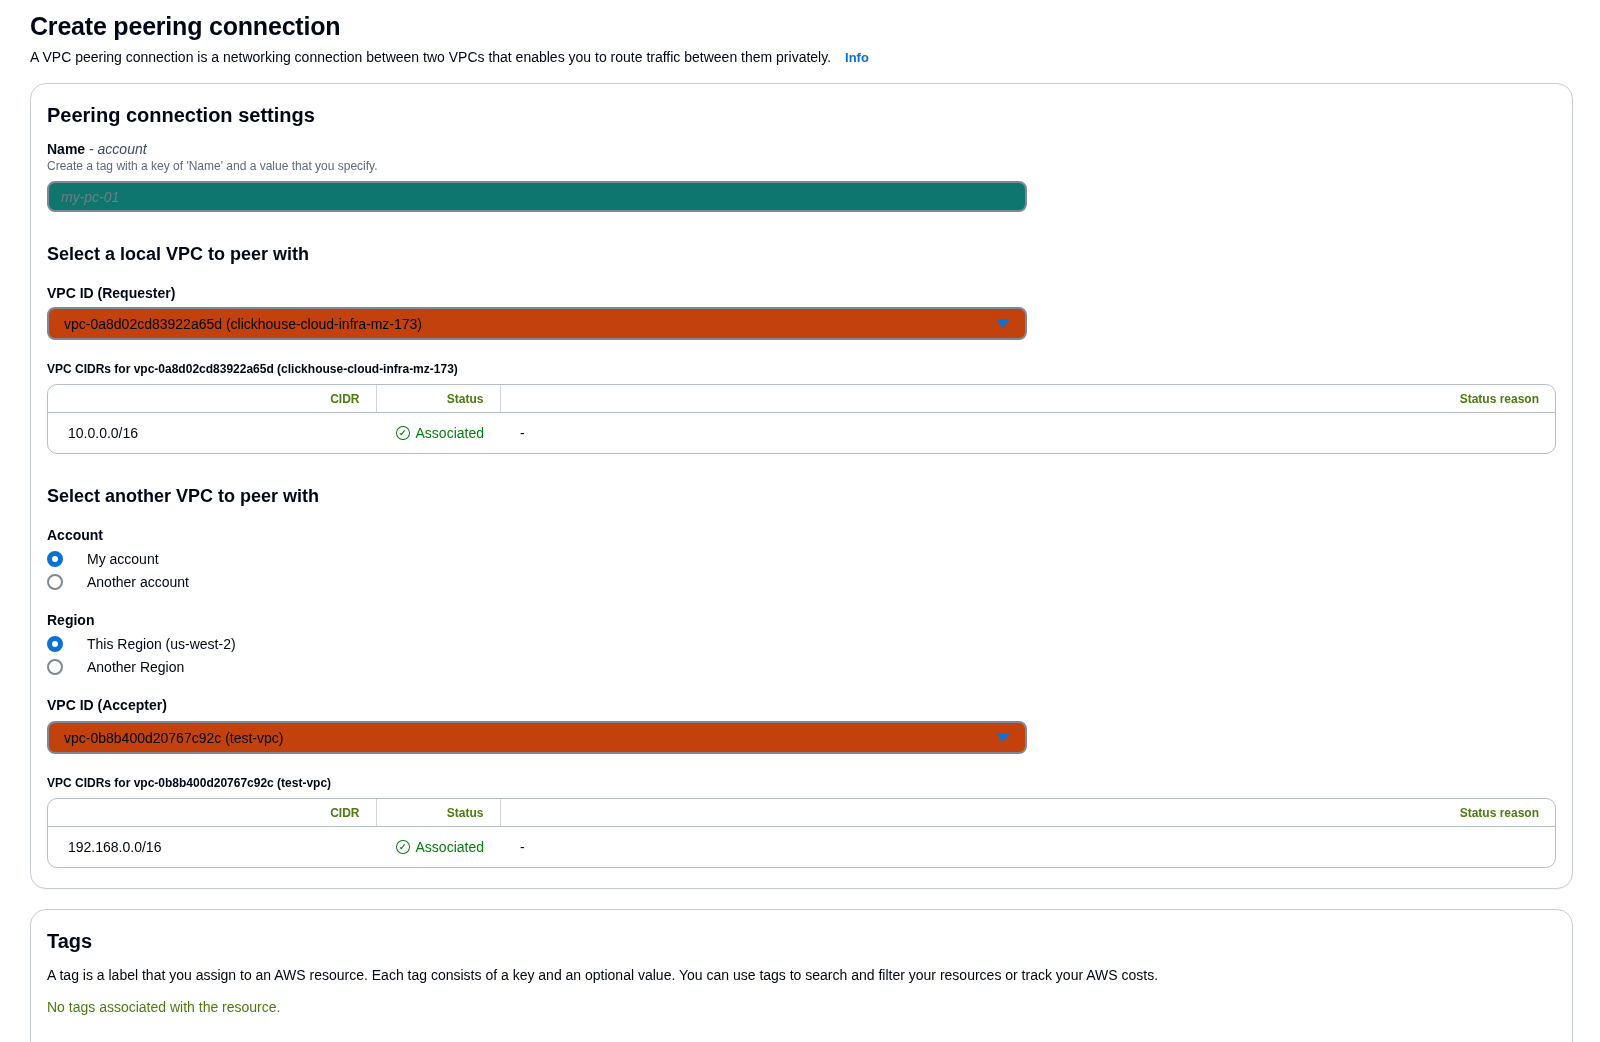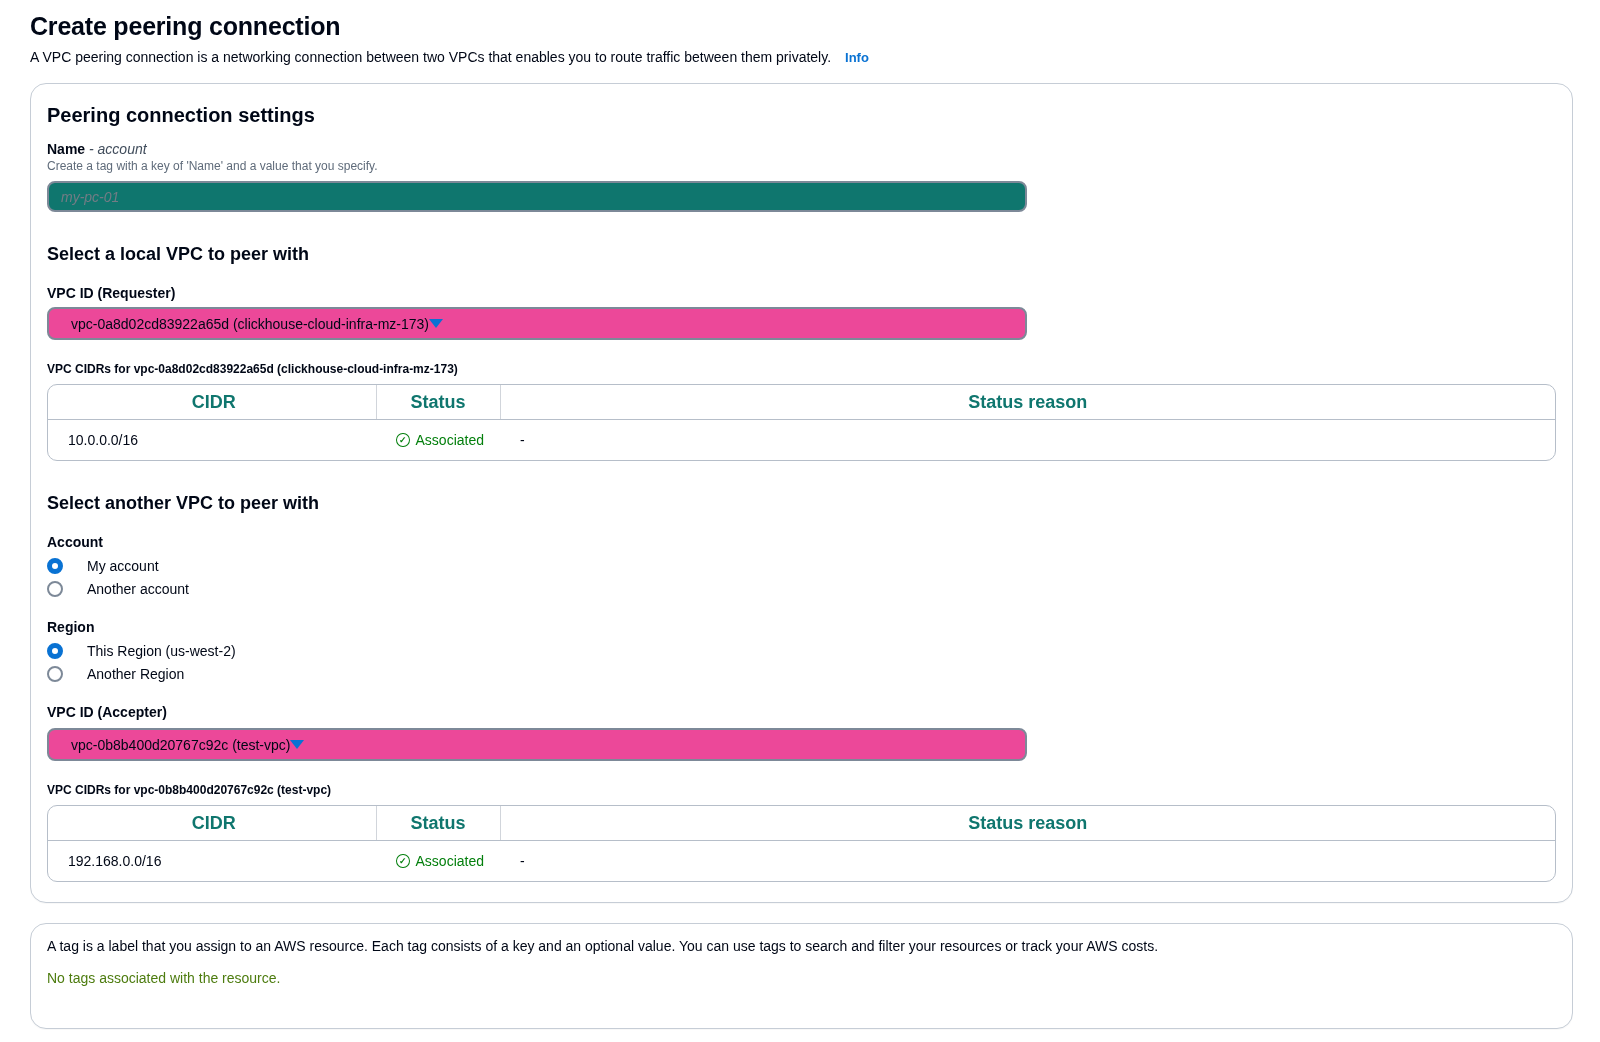--- a/index.html
+++ b/index.html
@@ -28,37 +28,37 @@
 
   .text-input {
     width:980px; height:31px; border:2px solid #7d8998; border-radius:8px;
     padding:0 12px; font-family:"Liberation Sans", sans-serif; font-size:14px;
     color:#000716; outline:none; background:#0f766e;
   }
   .text-input::placeholder { font-style:italic; color:#737c85; opacity:1; }
 
   .select-control {
     width:980px; height:33px; border:2px solid #7d8998; border-radius:8px;
-    display:flex; align-items:center; 
-    padding:0 22px; background:#ec4899; cursor:pointer; margin:6px 0 0;
+    display:flex; align-items:center; justify-content:space-between;
+    padding:0 15px; background:#c2410c; cursor:pointer; margin:6px 0 0;
   }
   .select-value { font-size:14px; color:#000716; }
   .caret-down {
     width:0; height:0;
     border-left:7px solid transparent; border-right:7px solid transparent;
     border-top:9px solid #0972d3;
   }
 
   .table-title { font-size:12px; font-weight:700; margin:22px 0 8px; }
   .cidr-table-wrap { border:1px solid #b6bec9; border-radius:10px; overflow:hidden; padding-bottom:6px; }
   table.cidr-table { width:100%; border-collapse:collapse; table-layout:fixed; }
   .cidr-table col.c1 { width:328px; }
   .cidr-table col.c2 { width:124px; }
   .cidr-table th {
-    text-align:center; font-size:18px; font-weight:700; color:#0f766e;
+    text-align:right; font-size:12px; font-weight:700; color:#4d7c0f;
     padding:7px 16px 6px 20px; border-bottom:1px solid #b6bec9;
   }
   .cidr-table th + th { border-left:1px solid #d1d5db; padding-left:16px; }
   .cidr-table td { padding:12px 16px 6px 20px; font-size:14px; }
   .status-cell { display:flex; align-items:center; gap:6px; color:#037f0c; }
   .check-icon {
     width:14px; height:14px; border:1.6px solid #037f0c; border-radius:50%;
     display:inline-flex; align-items:center; justify-content:center;
     font-size:9px; font-weight:700; color:#037f0c; line-height:1;
   }
@@ -184,18 +184,19 @@
               </span>
             </td>
             <td>-</td>
           </tr>
         </tbody>
       </table>
     </div>
   </div>
 
   <div class="card tags-card">
+    <h2>Tags</h2>
     <p class="tags-desc">A tag is a label that you assign to an AWS resource. Each tag consists of a key and an optional value. You can use tags to search and filter your resources or track your AWS costs.</p>
     <p class="tags-empty">No tags associated with the resource.</p>
 
   </div>
 
 </div>
 
 </body></html>

